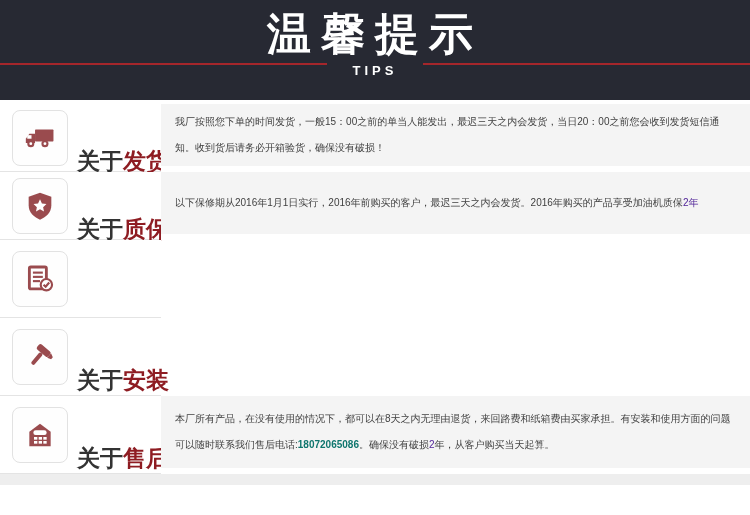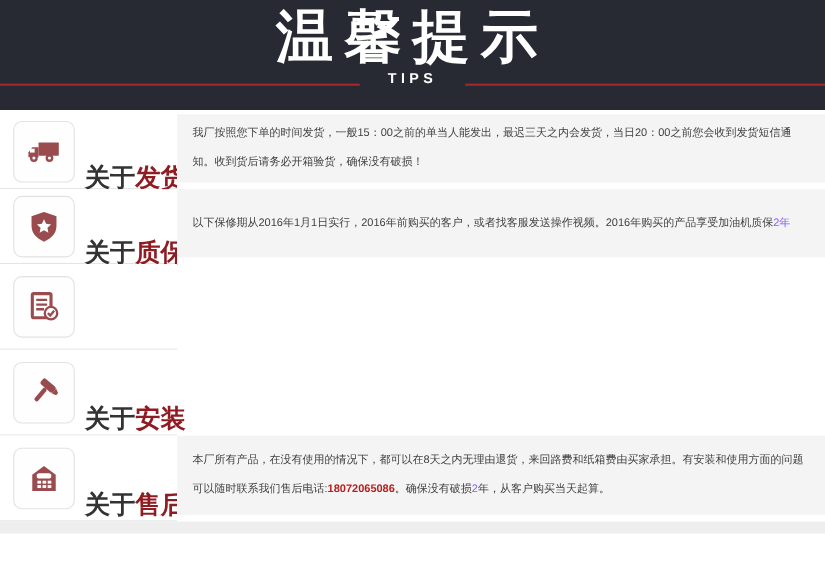--- a/index.html
+++ b/index.html
@@ -1,39 +1,39 @@
 <!DOCTYPE html>
 <html><head>
 <meta charset="utf-8">
 <style>
   html,body{margin:0;padding:0;background:#fff;}
   .page{width:750px;height:515px;margin:0 auto;background:#ffffff;overflow:hidden;
         font-family:"Liberation Sans","DejaVu Sans",sans-serif;}
   
   .hdr{height:100px;background:#272933;position:relative;text-align:center;box-sizing:border-box;padding-top:8px;}
-  .hdr-title{color:#ffffff;font-size:52px;font-weight:900;letter-spacing:10px;line-height:52px;}
-  .tips-row{display:flex;align-items:flex-end;margin-top:3px;}
+  .hdr-title{color:#ffffff;font-size:44px;font-weight:900;letter-spacing:10px;line-height:52px;}
+  .tips-row{display:flex;align-items:flex-start;margin-top:3px;}
   .tips-line{flex:1;height:2px;background:#a5262b;}
   .tips-text{color:#ffffff;font-size:13px;font-weight:700;letter-spacing:4px;padding:0 26px;}
   
   .rows{margin-top:4px;}
   .row{display:flex;}
   .cell-l{width:161px;background:#ffffff;border-bottom:1px solid #e4e4e4;
           display:flex;align-items:center;box-sizing:border-box;padding-left:12px;}
   .icon-box{width:54px;height:54px;border:1px solid #e2e2e2;border-radius:8px;background:#fefefe;
             display:flex;align-items:center;justify-content:center;flex:0 0 auto;}
   .row-label{margin-left:9px;font-size:23px;font-weight:700;color:#333333;white-space:nowrap;margin-top:48px;}
   .row-label .hl{color:#8e1c22;}
   .cell-r-wrap{flex:1;background:#ffffff;padding-bottom:6px;}
   .cell-r{background:#f4f4f4;height:100%;box-sizing:border-box;display:flex;align-items:center;
           padding:2px 16px 2px 14px;}
   .rtext{font-size:10px;line-height:26px;color:#3f3f3f;white-space:pre-line;}
   .row.short{height:68px;} .row.tall{height:78px;}
-  .seg-r{color:#8b5cf6;}
-  .seg-rb{color:#b91c1c;font-weight:700;}
+  .seg-r{color:#4c1d95;}
+  .seg-rb{color:#0f766e;font-weight:700;}
   
   .footer-bar{height:11px;background:#eeeeee;margin-top:0;}
   svg{display:block;}
 </style>
 </head>
 <body>
 
 <div class="page">
 
   <div class="hdr">
@@ -78,21 +78,21 @@
             <svg width="32" height="32" viewBox="0 0 48 48">
               <path d="M24 4 L41 10 V23 C41 34 33.5 40.5 24 44.5 C14.5 40.5 7 34 7 23 V10 Z" fill="#9a4b4e"></path>
               <path d="M24 14 l2.9 6.2 6.8 .8 -5 4.7 1.3 6.7 -6 -3.4 -6 3.4 1.3 -6.7 -5 -4.7 6.8 -.8 Z" fill="#fff"></path>
             </svg>
           </span>
         </div>
         <div class="row-label"><span>关于</span><span class="hl">质保</span></div>
       </div>
       <div class="cell-r-wrap">
         <div class="cell-r">
-          <div class="rtext"><span>以下保修期从2016年1月1日实行，2016年前购买的客户，或者找客服发送操作视频。2016年购买的产品享受加油机质保</span><span class="seg-r">2年</span></div>
+          <div class="rtext"><span>以下保修期从2016年1月1日实行，2016年前购买的客户，最迟三天之内会发货。2016年购买的产品享受加油机质保</span><span class="seg-r">2年</span></div>
         </div>
       </div>
     </div>
 
     <div class="row tall">
       <div class="cell-l">
         <div class="icon-box">
           <span>
             <svg width="34" height="34" viewBox="0 0 48 48">
               <rect x="9" y="7" width="24" height="31" rx="2" fill="none" stroke="#9a4b4e" stroke-width="4"></rect>

